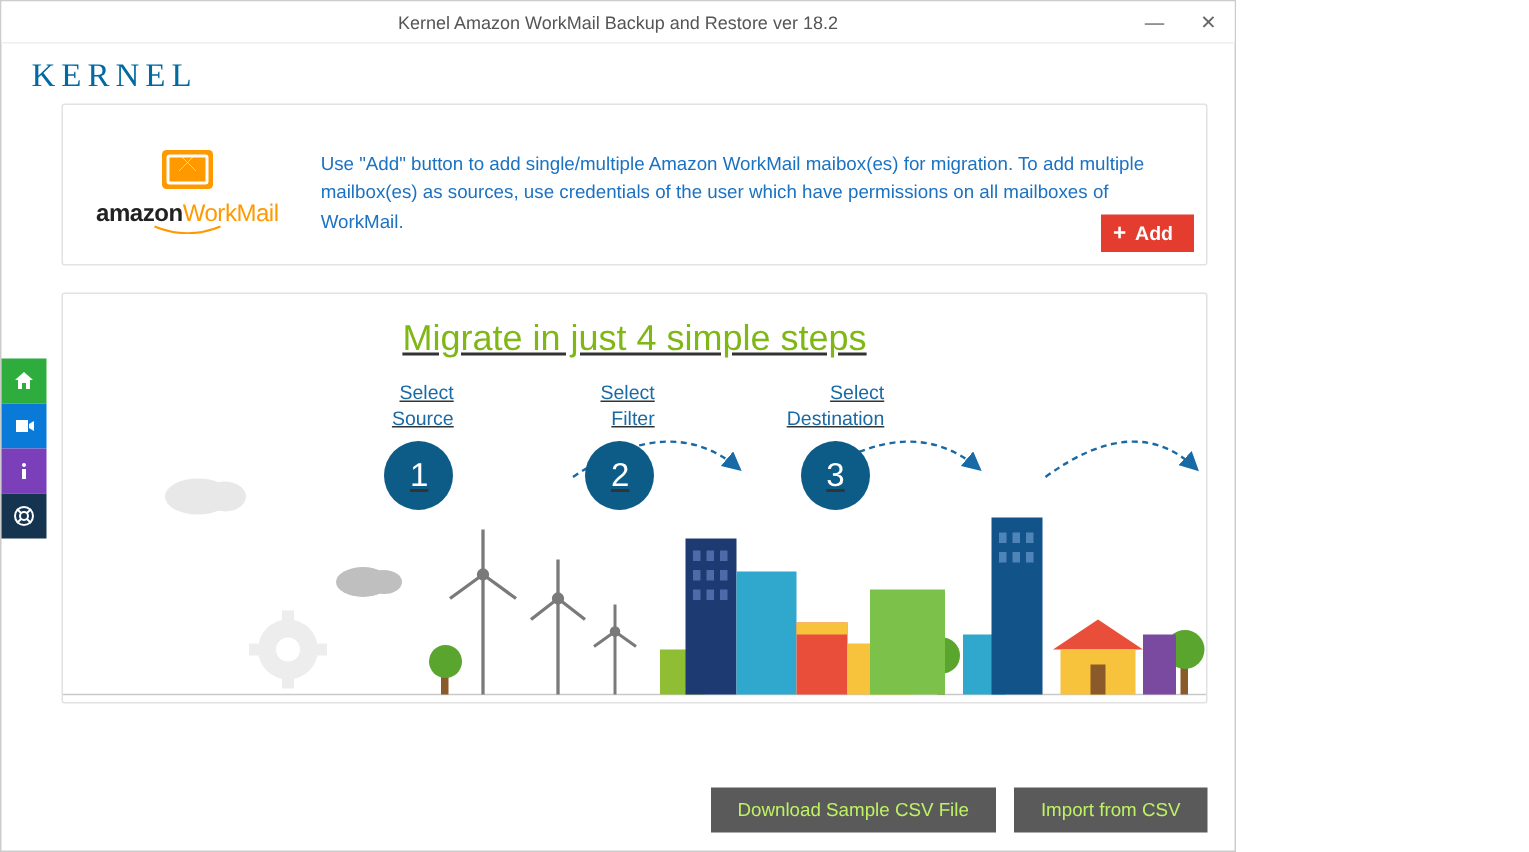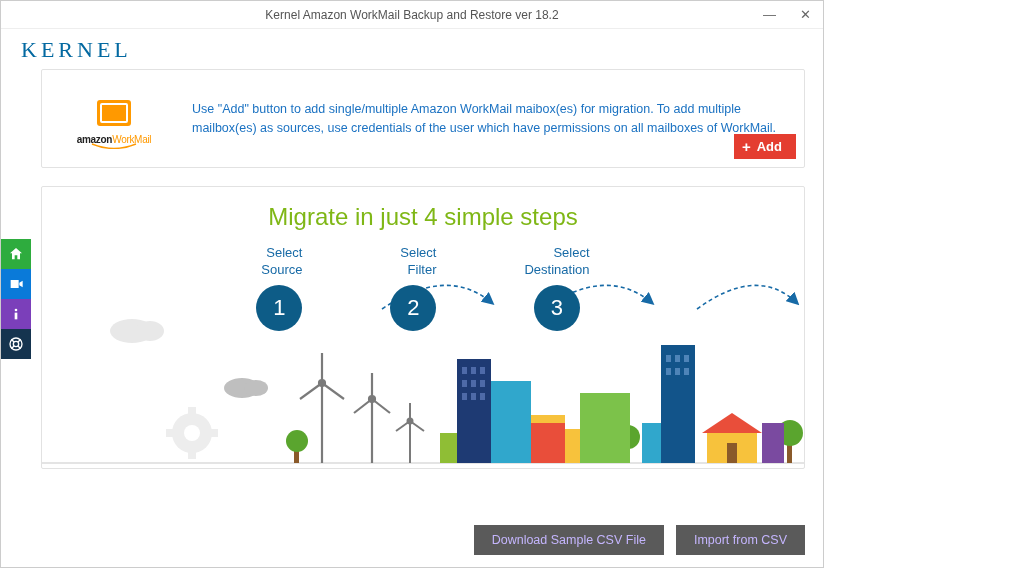--- a/index.html
+++ b/index.html
@@ -17,36 +17,36 @@
     .sidebar-home { background: #2eac3e; }
     .sidebar-video { background: #0a7ad9; }
     .sidebar-info { background: #7b3fba; }
     .sidebar-help { background: #15344f; }
     .content { flex: 1; padding: 0 18px 12px 8px; display: flex; flex-direction: column; }
     .info-panel { border: 1px solid #e2e2e2; border-radius: 2px; padding: 30px 22px 18px; display: flex; gap: 28px; align-items: flex-start; margin-bottom: 18px; position: relative; background: #fff; }
     .amzn-logo { display: flex; flex-direction: column; align-items: center; min-width: 100px; }
     .amzn-envelope { width: 34px; height: 26px; background: #ff9900; border-radius: 3px; position: relative; margin-bottom: 8px; }
     .amzn-envelope::before { content: ""; position: absolute; inset: 3px; border: 2px solid #fff; border-radius: 2px; }
     .amzn-envelope::after { content: ""; position: absolute; top: 3px; left: 3px; right: 3px; height: 11px; background: linear-gradient(135deg, transparent 49%, #fff 50%, transparent 51%), linear-gradient(-135deg, transparent 49%, #fff 50%, transparent 51%); }
-    .amzn-name { font-size: 10px; font-weight: 700; color: #222; letter-spacing: -0.3px; }
+    .amzn-name { font-size: 16px; font-weight: 700; color: #222; letter-spacing: -0.3px; }
     .amzn-name .orange { color: #ff9900; font-weight: 400; }
     .amzn-swoosh { height: 6px; width: 48px; margin-top: -2px; }
     .info-text { color: #1b72c2; font-size: 12.5px; line-height: 1.55; flex: 1; }
     .add-btn { position: absolute; right: 8px; bottom: 8px; background: #e43d30; color: #fff; border: none; padding: 4px 14px 4px 8px; font-size: 13px; font-weight: 600; display: flex; align-items: center; gap: 6px; cursor: pointer; }
     .add-btn .plus { font-weight: bold; font-size: 15px; }
-    .steps-section { flex: 1; border: 1px solid #e2e2e2; border-radius: 2px; background: #fff; position: relative; overflow: hidden; min-height: 220px; }
+    .steps-section { flex: 1; border: 1px solid #e2e2e2; border-radius: 2px; background: #fff; position: relative; overflow: hidden; min-height: 220px; text-decoration: underline; }
     .steps-heading { text-align: center; color: #7fb716; font-size: 24px; font-weight: 400; padding: 16px 0 8px; }
     .steps-row { display: flex; justify-content: center; gap: 88px; padding: 6px 0 0; position: relative; z-index: 3; }
     .step { text-align: right; color: #176aa6; position: relative; }
     .step-label { font-size: 13px; line-height: 1.3; min-height: 34px; display: flex; flex-direction: column; justify-content: flex-end; margin-bottom: 6px; }
     .step-circle { width: 46px; height: 46px; border-radius: 50%; background: #0d5c87; color: #fff; display: flex; align-items: center; justify-content: center; font-size: 22px; font-weight: 300; margin: 0 auto; }
     .arrows { position: absolute; top: 84px; left: 0; right: 0; height: 60px; z-index: 2; pointer-events: none; }
     .cityscape { position: absolute; bottom: 0; left: 0; right: 0; height: 195px; z-index: 1; pointer-events: none; }
     .footer-buttons { display: flex; justify-content: flex-end; gap: 12px; padding: 12px 0 0; }
-    .footer-btn { background: #5a5a5a; color: #c4b5fd; border: none; padding: 8px 18px; font-size: 12.5px; cursor: pointer; margin-top: 44px; }
+    .footer-btn { background: #5a5a5a; color: #bef264; border: none; padding: 8px 18px; font-size: 12.5px; cursor: pointer; margin-top: 44px; }
   </style>
 </head>
 <body>
 
 <div class="window">
 
   <div class="titlebar">
     <span class="titlebar-text">Kernel Amazon WorkMail Backup and Restore ver 18.2</span>
     <div class="titlebar-controls">
       <span>—</span>

